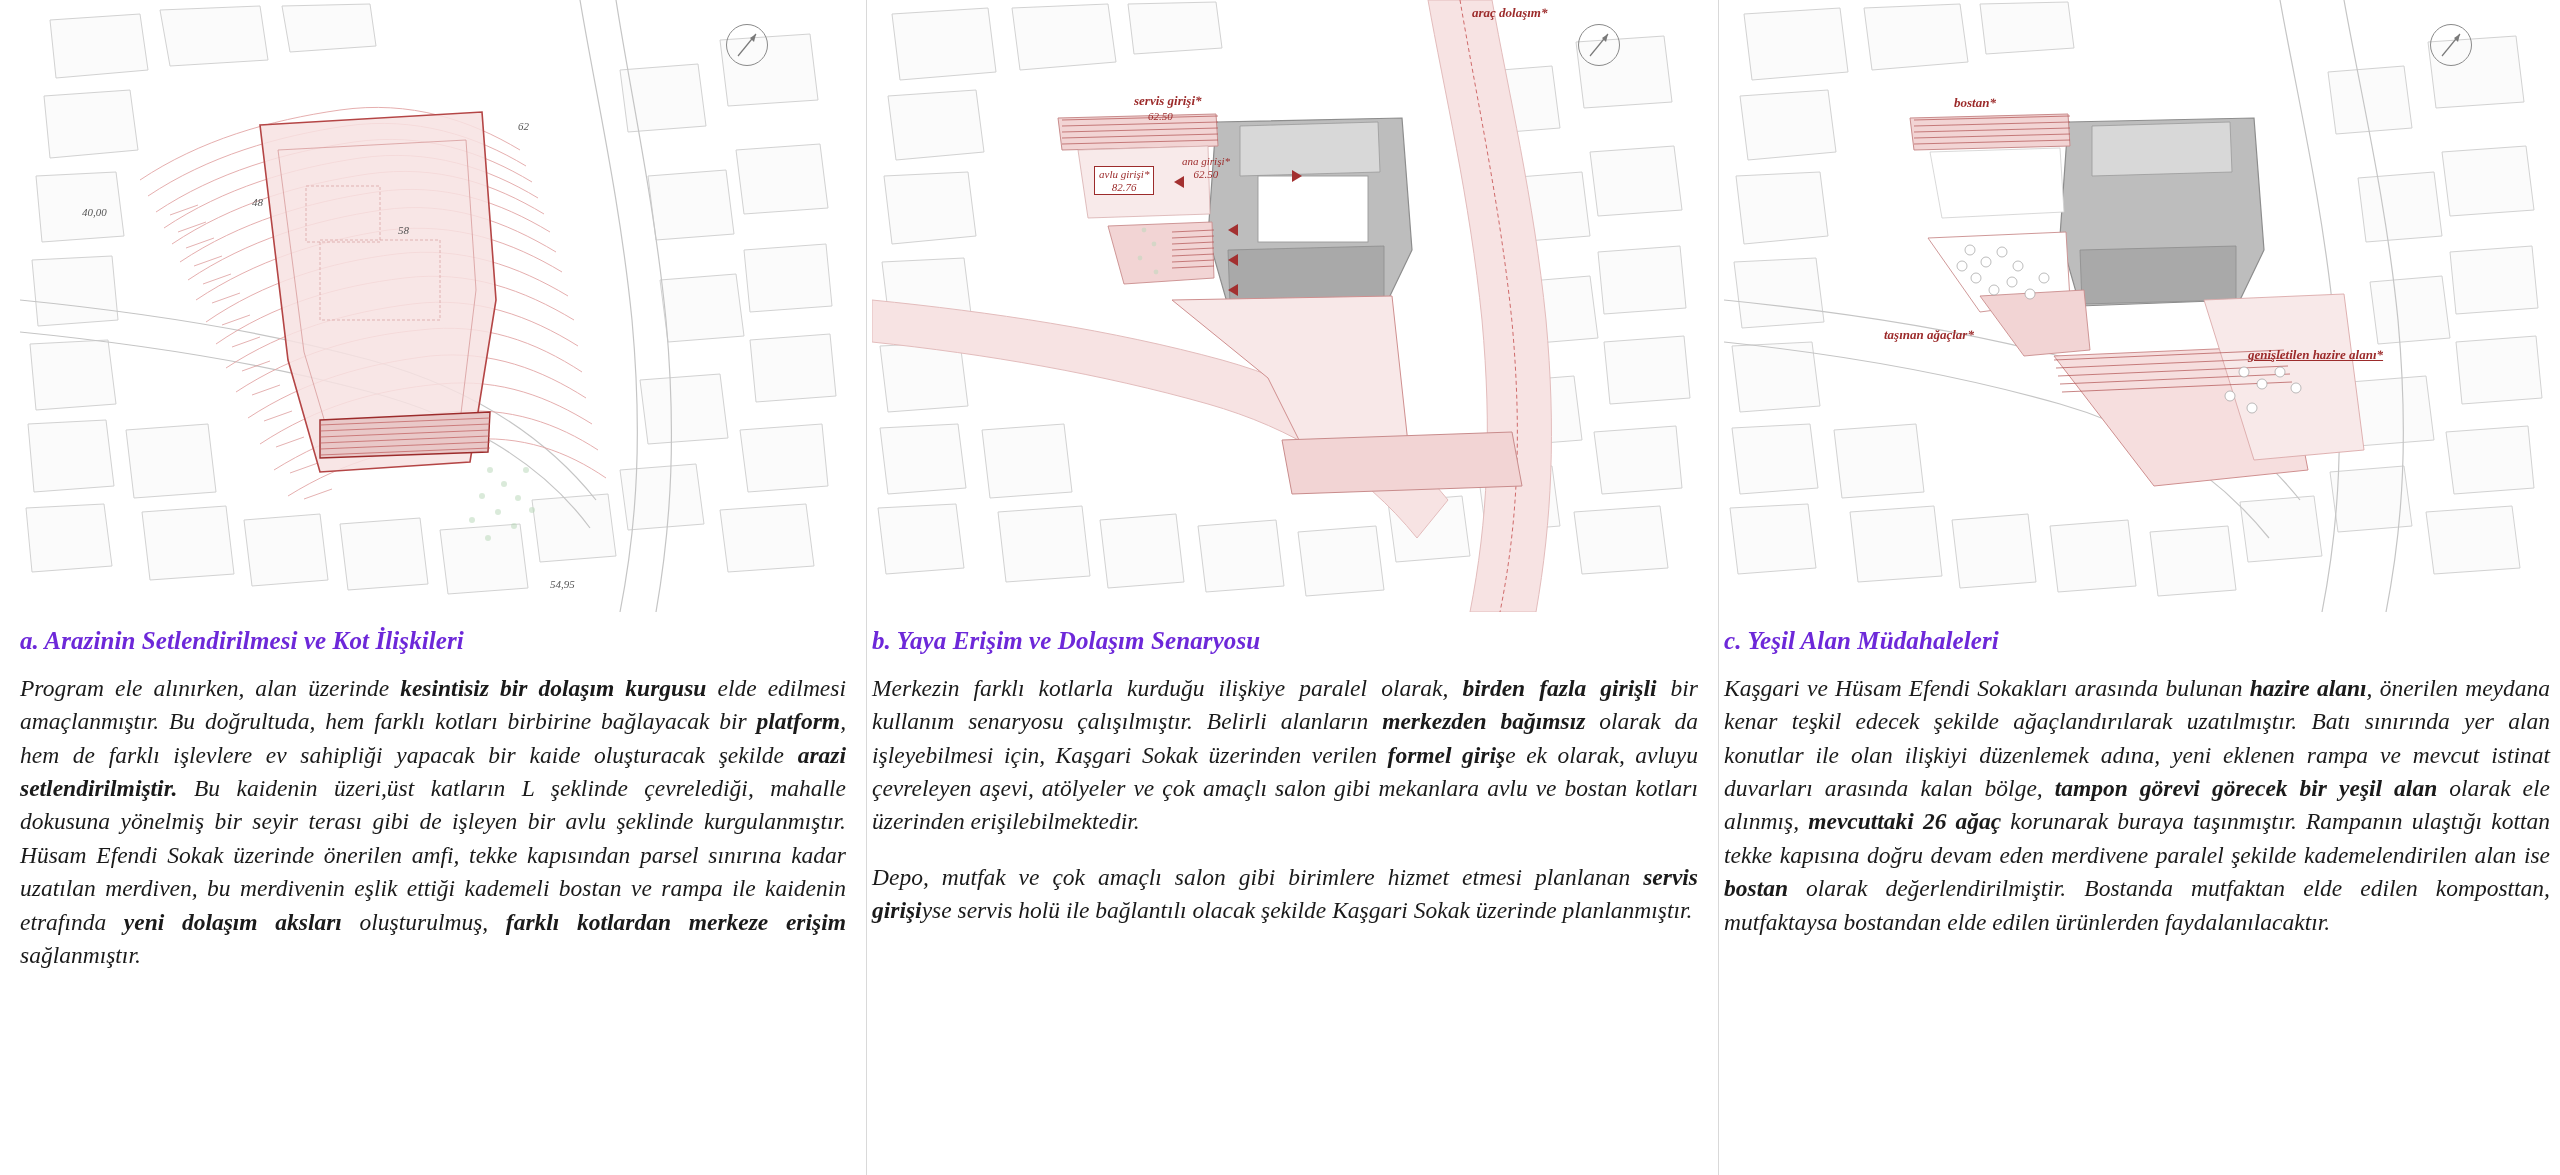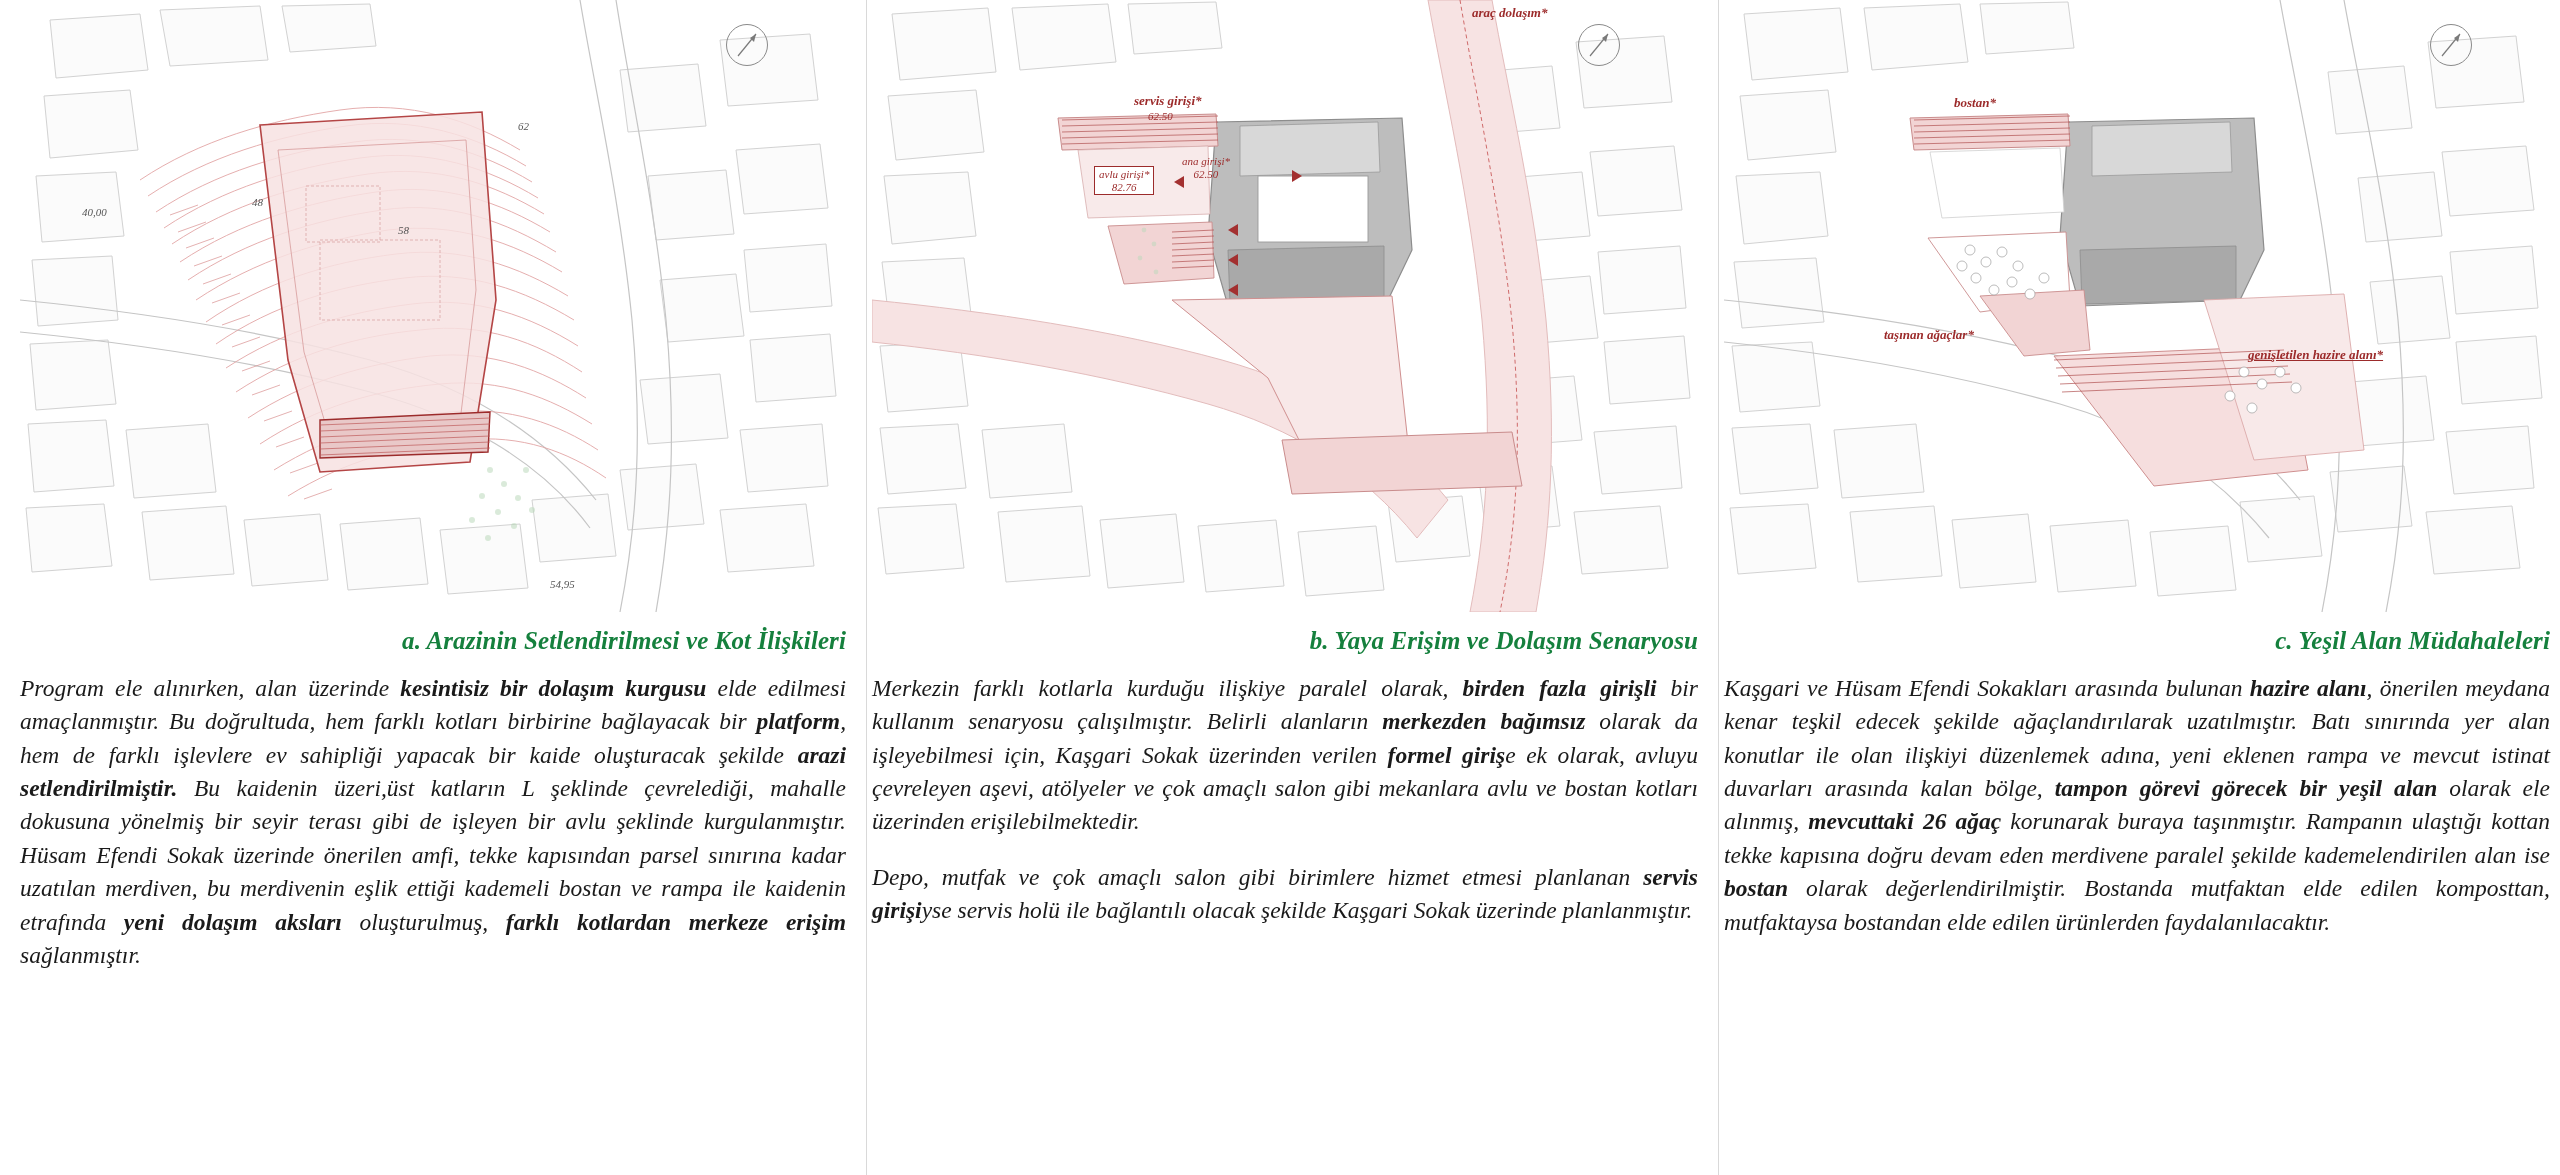--- a/index.html
+++ b/index.html
@@ -93,23 +93,22 @@
   }
 
   
   .caption {
     margin-top: 14px;
     font-family: "Liberation Serif", serif;
     font-style: italic;
     font-weight: bold;
     font-size: 25px;
     letter-spacing: 0.1px;
-    color: #15803d;
+    color: #6d28d9;
     line-height: 1.2;
-    text-align: right;
   }
   .body-text {
     margin-top: 16px;
     font-family: "Liberation Serif", serif;
     font-style: italic;
     font-size: 23.5px;
     line-height: 1.42;
     text-align: justify;
     color: #1a1a1a;
     hyphens: none;

